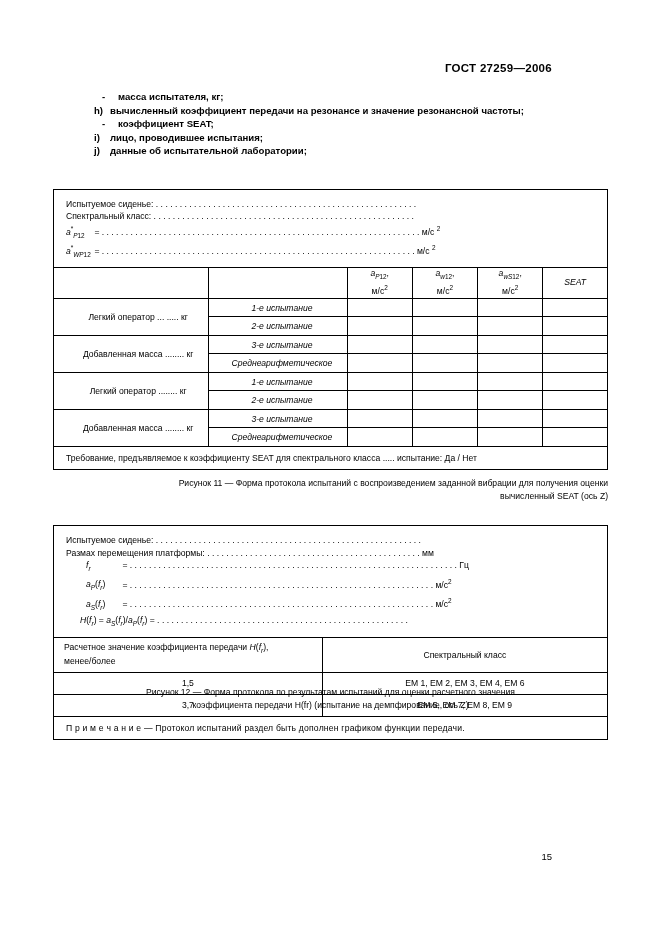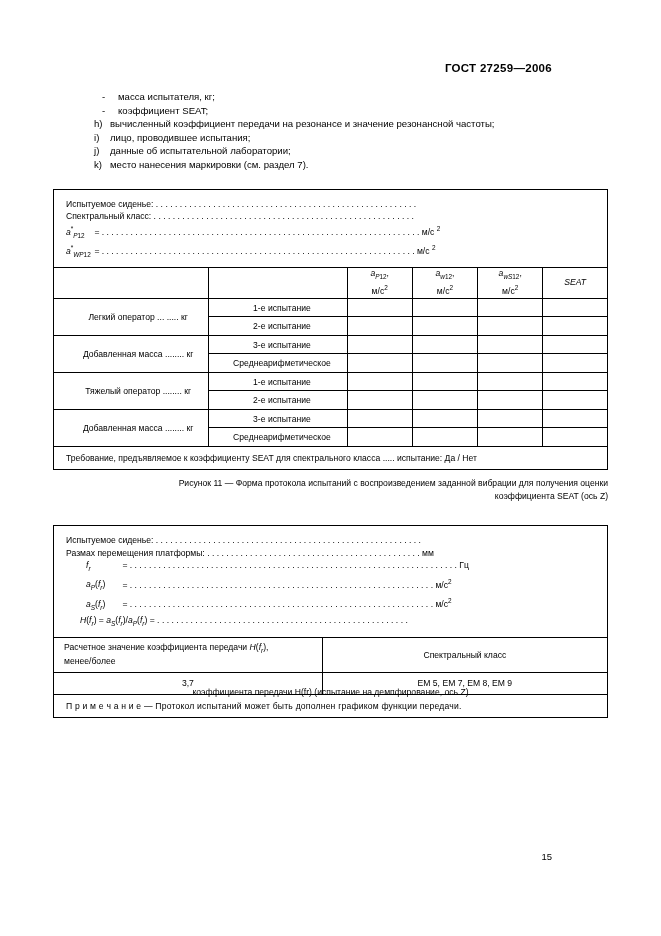--- a/index.html
+++ b/index.html
@@ -29,20 +29,21 @@
     font-weight: bold;
     letter-spacing: 0.3px;
   }
   .intro {
     position: absolute;
     left: 80px;
     top: 90px;
     width: 520px;
     font-size: 9.6px;
     line-height: 13.6px;
+    font-weight: bold;
   }
   .intro .ln {
     white-space: nowrap;
   }
   .intro .ind1 { padding-left: 14px; }
   .intro .ind2 { padding-left: 22px; }
   .lbl {
     display: inline-block;
     width: 16px;
   }
@@ -77,20 +78,21 @@
     vertical-align: middle;
   }
   .c-label {
     text-align: right;
     padding-left: 14px !important;
   }
   .c-sub {
     text-align: right;
     padding-left: 8px !important;
     height: 17.5px;
+    font-style: italic;
   }
   .hdr-cell {
     height: 30px;
     line-height: 11px;
   }
   .f1-foot {
     border-top: 1px solid #000;
     padding: 6px 0 6px 12px;
     font-size: 8.6px;
   }
@@ -141,25 +143,24 @@
 </style>
 </head>
 <body>
 
 <div class="page">
 
   <div class="header">ГОСТ 27259—2006</div>
 
   <div class="intro">
     <div class="ln ind2"><span class="lbl">-</span><span>масса испытателя, кг;</span></div>
+    <div class="ln ind1"><span class="lbl">h)</span><span>вычисленный коэффициент передачи на резонансе и значение резонансной частоты;</span></div>
     <div class="ln ind2"><span class="lbl">-</span><span>коэффициент SEAT;</span></div>
-    <div class="ln ind1"><span class="lbl">h)</span><span>вычисленный коэффициент передачи на резонансе и значение резонансной частоты;</span></div>
     <div class="ln ind1"><span class="lbl">i)</span><span>лицо, проводившее испытания;</span></div>
     <div class="ln ind1"><span class="lbl">j)</span><span>данные об испытательной лаборатории;</span></div>
-    <div class="ln ind1"><span class="lbl">k)</span><span>место нанесения маркировки (см. раздел 7).</span></div>
   </div>
 
   <div class="form1">
     <div class="f1-head">
       <div class="row">Испытуемое сиденье:  . . . . . . . . . . . . . . . . . . . . . . . . . . . . . . . . . . . . . . . . . . . . . . . . . . . . . . .</div>
       <div class="row">Спектральный класс:  . . . . . . . . . . . . . . . . . . . . . . . . . . . . . . . . . . . . . . . . . . . . . . . . . . . . . . .</div>
       <div class="row">
         <span style="display:inline-block;width:26px;text-align:left;"><i>a</i><sup>*</sup><sub><i>P</i>12</sub></span> = . . . . . . . . . . . . . . . . . . . . . . . . . . . . . . . . . . . . . . . . . . . . . . . . . . . . . . . . . . . . . . . . . . . м/с <sup>2</sup>
       </div>
       <div class="row">
@@ -212,21 +213,21 @@
       </tr>
       <tr>
         <td class="c-sub">Среднеарифметическое</td>
         <td></td>
         <td></td>
         <td></td>
         <td style="border-right:none;"></td>
       </tr>
 
       <tr>
-        <td class="c-label" rowspan="2" style="border-left:none;">Тяжелый оператор ........ кг</td>
+        <td class="c-label" rowspan="2" style="border-left:none;">Легкий оператор ........ кг</td>
         <td class="c-sub">1-е испытание</td>
         <td></td>
         <td></td>
         <td></td>
         <td style="border-right:none;"></td>
       </tr>
       <tr>
         <td class="c-sub">2-е испытание</td>
         <td></td>
         <td></td>
@@ -250,21 +251,21 @@
         <td style="border-right:none;border-bottom:none;"></td>
       </tr>
     </tbody>
       </table>
 
     <div class="f1-foot">Требование, предъявляемое к коэффициенту SEAT для спектрального класса ..... испытание: Да / Нет</div>
   </div>
 
   <div class="caption" style="top:477px;text-align:right;">
     <div>Рисунок 11 — Форма протокола испытаний с воспроизведением заданной вибрации для получения оценки</div>
-    <div>коэффициента SEAT (ось Z)</div>
+    <div>вычисленный SEAT (ось Z)</div>
   </div>
 
   <div class="form2">
     <div class="f2-head">
       <div class="row">Испытуемое сиденье:  . . . . . . . . . . . . . . . . . . . . . . . . . . . . . . . . . . . . . . . . . . . . . . . . . . . . . . . .</div>
       <div class="row">Размах перемещения платформы:  . . . . . . . . . . . . . . . . . . . . . . . . . . . . . . . . . . . . . . . . . . . . . мм</div>
       <div class="row">
         <span style="display:inline-block;width:34px;text-align:left;padding-left:20px;"><i>f</i><sub><i>r</i></sub></span> = . . . . . . . . . . . . . . . . . . . . . . . . . . . . . . . . . . . . . . . . . . . . . . . . . . . . . . . . . . . . . . . . . . . . . Гц
       </div>
       <div class="row">
@@ -284,27 +285,32 @@
           <col style="width:51.5%">
         </colgroup>
       <tbody>
           <tr>
         <td class="cell-2l" style="border-left:none;border-top:none;">
           Расчетное значение коэффициента передачи <i>H</i>(<i>f</i><sub><i>r</i></sub>),<br>менее/более
         </td>
         <td style="border-right:none;border-top:none;height:30px;">Спектральный класс</td>
       </tr>
       <tr>
+        <td class="cell-ctr" style="border-left:none;">1,5</td>
+        <td class="cell-ctr" style="border-right:none;">ЕМ 1, ЕМ 2, ЕМ 3, ЕМ 4, ЕМ 6</td>
+      </tr>
+      <tr>
         <td class="cell-ctr" style="border-left:none;border-bottom:none;">3,7</td>
         <td class="cell-ctr" style="border-right:none;border-bottom:none;text-align:center;">ЕМ 5, ЕМ 7, ЕМ 8, ЕМ 9</td>
       </tr>
     </tbody>
       </table>
 
-    <div class="f2-foot">П р и м е ч а н и е — Протокол испытаний может быть дополнен графиком функции передачи.</div>
+    <div class="f2-foot">П р и м е ч а н и е — Протокол испытаний раздел быть дополнен графиком функции передачи.</div>
   </div>
 
   <div class="caption" style="top:686px;">
+    <div>Рисунок 12 — Форма протокола по результатам испытаний для оценки расчетного значения</div>
     <div>коэффициента передачи H(fr) (испытание на демпфирование, ось Z)</div>
   </div>
 
   <div class="pagenum">15</div>
 </div>
 
 </body></html>

